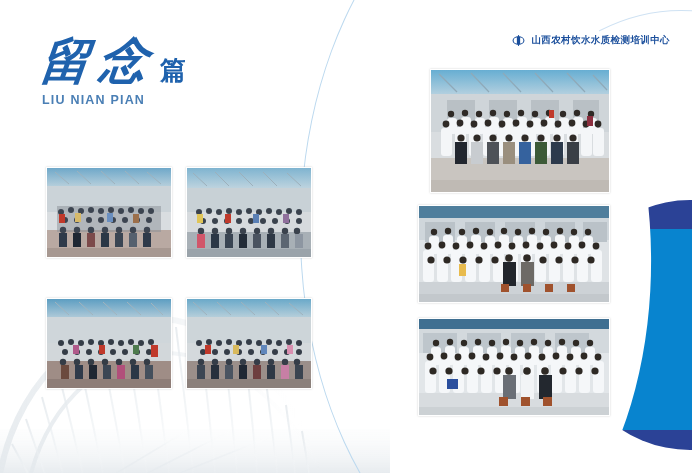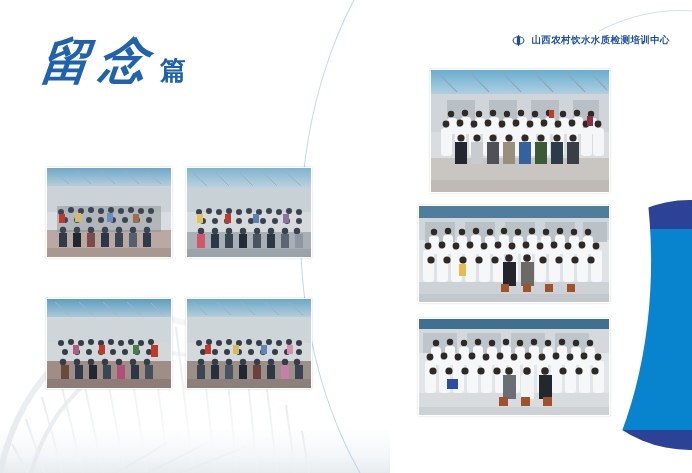--- a/index.html
+++ b/index.html
@@ -249,20 +249,21 @@
       <line x1="12" y1="2" x2="12" y2="22" stroke="#1b4f9c" stroke-width="2"></line>
     </svg>
     <span class="header-title">山西农村饮水水质检测培训中心</span>
   </div>
 
   <div class="title-block">
     <div class="title-row">
       <span class="title-cal">留念</span>
       <span class="title-sub-char">篇</span>
     </div>
+    <div class="title-pinyin">LIU NIAN PIAN</div>
   </div>
 
 
   <div class="photo p-l1">
     <svg viewBox="0 0 124 89" preserveAspectRatio="none">
       <defs>
         <linearGradient id="skyA" x1="0" y1="0" x2="0" y2="1">
           <stop offset="0%" stop-color="#6fa8c9"></stop>
             <stop offset="100%" stop-color="#bcd2dd"></stop>
         </linearGradient>

